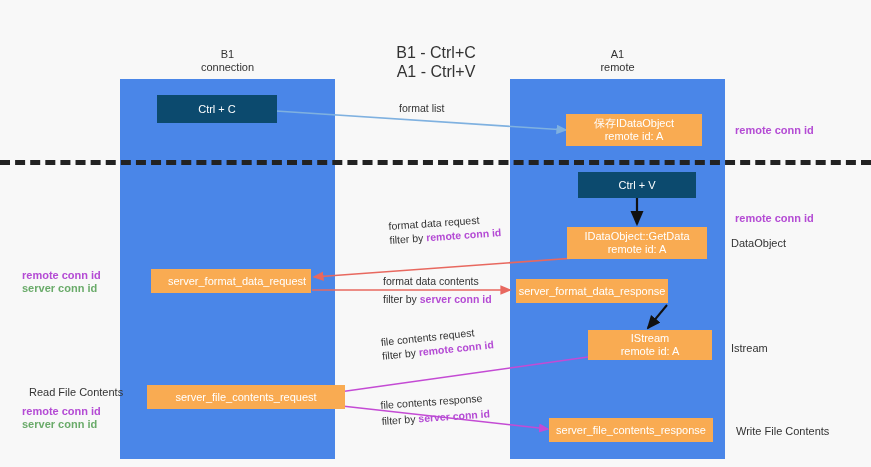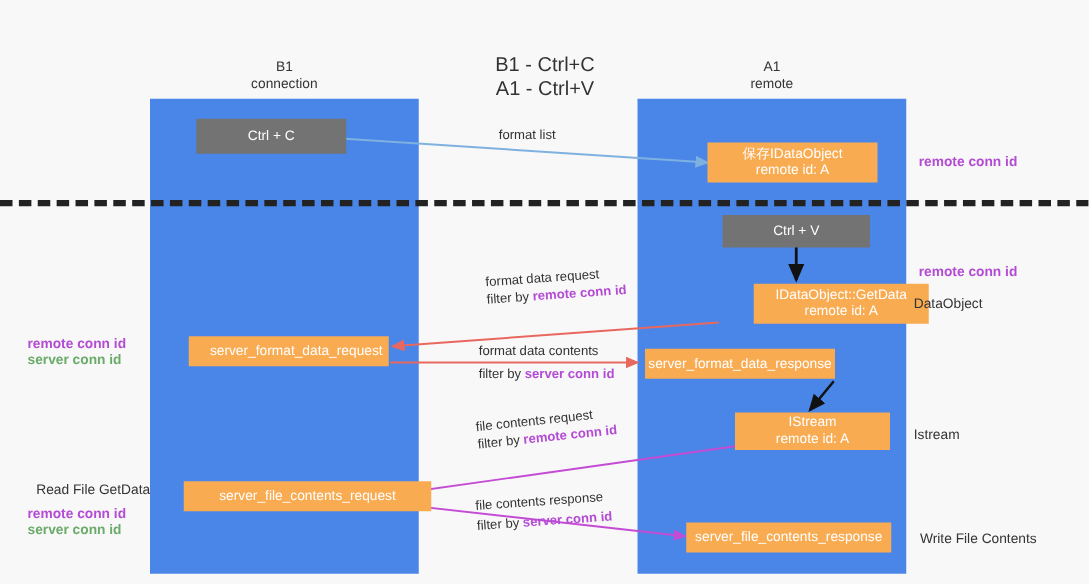--- a/index.html
+++ b/index.html
@@ -41,21 +41,21 @@
     box-sizing: border-box;
     display: flex;
     flex-direction: column;
     align-items: center;
     justify-content: center;
     text-align: center;
     color: #ffffff;
     font-size: 11px;
     line-height: 13px;
   }
-  .node.green { background: #737373; }
+  .node.green { background: #0c4a6e; }
   .node.orange { background: #f9ab52; }
   .node .ln { display: block; }
   .edge-label {
     position: absolute;
     font-size: 10.5px;
     line-height: 14px;
     color: #333333;
     white-space: nowrap;
   }
   .edge-label .em-purple { color: #b44bd4; font-weight: bold; }
@@ -138,21 +138,21 @@
     <span class="ln">保存IDataObject</span>
     <span class="ln">remote id: A</span>
   </div>
 
   <div class="dashline" style="top:160px;"></div>
 
   <div class="node green" style="left:578px; top:172px; width:118px; height:26px;">
     <span class="ln">Ctrl + V</span>
   </div>
 
-  <div class="node orange" style="left:567px; top:227px; width:140px; height:32px;margin-left:36px;">
+  <div class="node orange" style="left:567px; top:227px; width:140px; height:32px;">
     <span class="ln">IDataObject::GetData</span>
     <span class="ln">remote id: A</span>
   </div>
 
   <div class="node orange" style="left:151px; top:269px; width:160px; height:24px;padding-left:12px;">
     <span class="ln">server_format_data_request</span>
   </div>
 
   <div class="node orange" style="left:516px; top:279px; width:152px; height:24px;">
     <span class="ln">server_format_data_response</span>
@@ -195,17 +195,17 @@
 
   <div class="side-label key-purple" style="left:735px; top:123px;">remote conn id</div>
   <div class="side-label key-purple" style="left:735px; top:211px;">remote conn id</div>
   <div class="side-label" style="left:731px; top:236px;">DataObject</div>
   <div class="side-label" style="left:731px; top:341px;">Istream</div>
   <div class="side-label" style="left:736px; top:424px;">Write File Contents</div>
 
   <div class="side-label key-purple" style="left:22px; top:268px;">remote conn id</div>
   <div class="side-label key-green" style="left:22px; top:281px;">server conn id</div>
 
-  <div class="side-label" style="left:29px; top:385px;">Read File GetData</div>
+  <div class="side-label" style="left:29px; top:385px;">Read File Contents</div>
   <div class="side-label key-purple" style="left:22px; top:404px;">remote conn id</div>
   <div class="side-label key-green" style="left:22px; top:417px;">server conn id</div>
 
 </div>
 
 </body></html>

